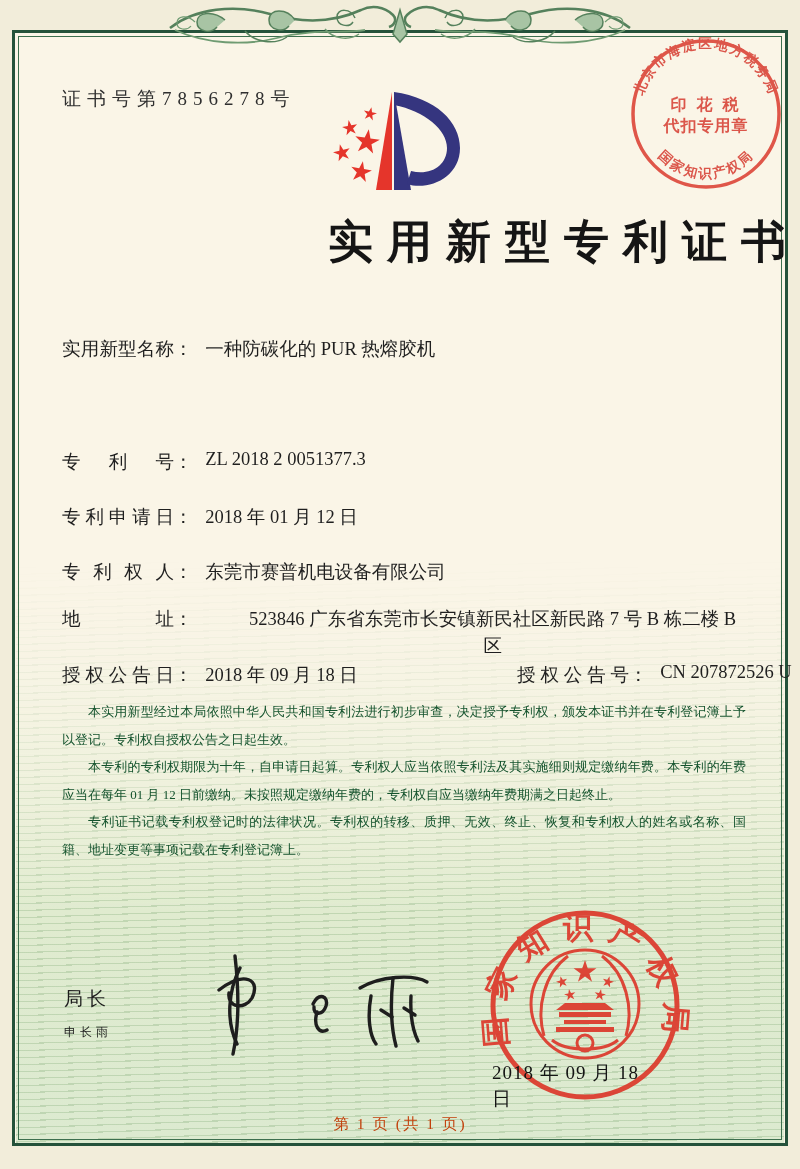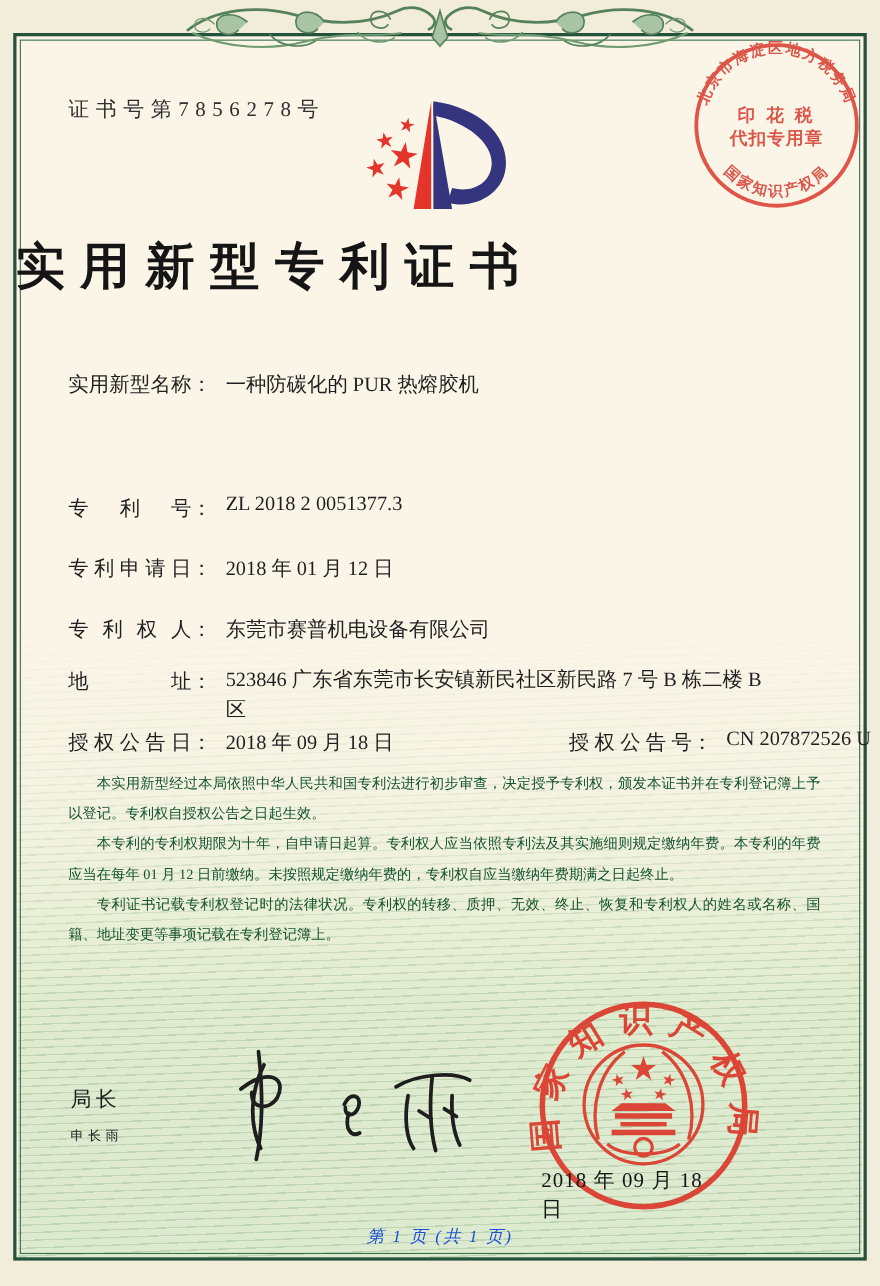--- a/index.html
+++ b/index.html
@@ -28,40 +28,40 @@
   .frame{
     position:absolute;left:12px;top:30px;width:776px;height:1116px;
     border:3px solid #24523a;box-sizing:border-box;
   }
   .frame-inner{position:absolute;left:3px;top:3px;right:3px;bottom:3px;border:1px solid #3c6f4e;}
   .ornament{position:absolute;left:165px;top:0px;width:470px;height:58px;}
   .cert-no{position:absolute;left:62px;top:86px;font-size:19px;letter-spacing:6px;color:#2f2f2f;}
   .logo{position:absolute;left:322px;top:88px;width:160px;height:118px;}
   .tax-stamp{position:absolute;left:628px;top:36px;width:156px;height:156px;opacity:.9;}
   .title{
-    position:absolute;left:0;top:212px;width:800px;text-align:left;
+    position:absolute;left:0;top:212px;width:800px;text-align:right;
     font-size:45px;font-weight:bold;color:#151515;letter-spacing:14px;padding-left:14px;box-sizing:border-box;
   }
   .row{position:absolute;left:62px;font-size:18.5px;color:#1f1f1f;white-space:nowrap;}
   .lbl{display:inline-block;width:112px;text-align:justify;text-align-last:justify;vertical-align:top;}
   .colon{display:inline-block;vertical-align:top;}
   .val{display:inline-block;margin-left:8px;vertical-align:top;}
-  .addr-val{white-space:normal;width:575px;line-height:27px;}
+  .addr-val{white-space:normal;width:575px;line-height:27px;text-align:center;}
   .row-grant-no{position:absolute;left:455px;top:0;}
   .body-text{
     position:absolute;left:62px;top:698px;width:684px;
     font-size:13px;line-height:27.5px;color:#14532d;text-align:justify;
   }
   .body-text p{margin:0;text-indent:2em;}
   .sig-title{position:absolute;left:64px;top:986px;font-size:19px;color:#1c1c1c;letter-spacing:4px;}
   .sig-name{position:absolute;left:64px;top:1024px;font-size:12px;color:#1c1c1c;letter-spacing:4px;}
   .signature{position:absolute;left:195px;top:946px;width:250px;height:118px;}
   .office-stamp{position:absolute;left:478px;top:898px;width:214px;height:214px;opacity:.93;}
   .stamp-date{position:absolute;left:492px;top:1060px;font-size:19px;color:#141414;letter-spacing:1px;z-index:6;}
-  .footer{position:absolute;left:0;top:1114px;width:800px;text-align:center;font-size:15.5px;color:#1d4ed8;letter-spacing:2px;font-style:italic;}
+  .footer{position:absolute;left:0;top:1114px;width:800px;text-align:center;font-size:15.5px;color:#c2410c;letter-spacing:2px;}
   .z2{z-index:2}.z3{z-index:3}.z4{z-index:4}
   svg text{font-family:"Liberation Serif","DejaVu Serif",serif;}
 </style>
 </head>
 <body>
 
 <div class="page">
 
   <div class="paper"></div>
   <div class="guilloche"></div>

